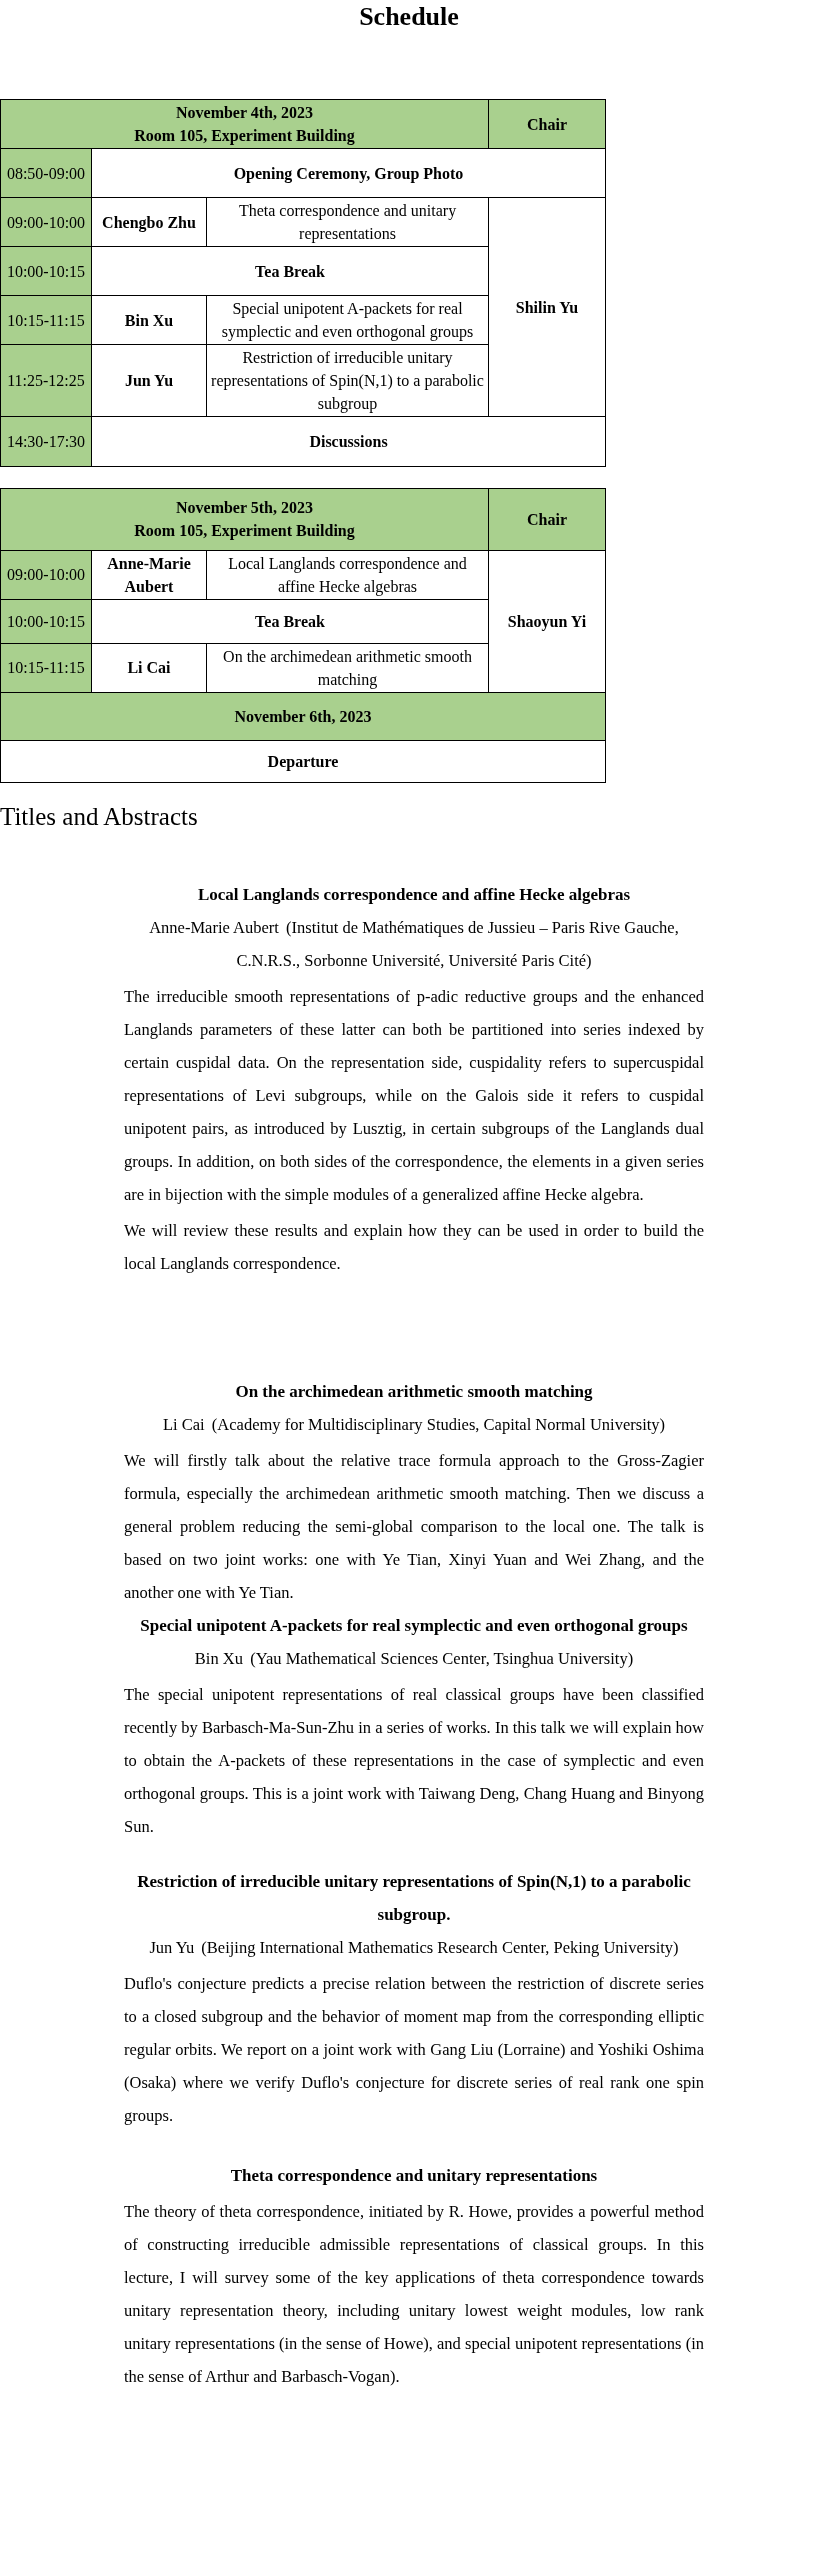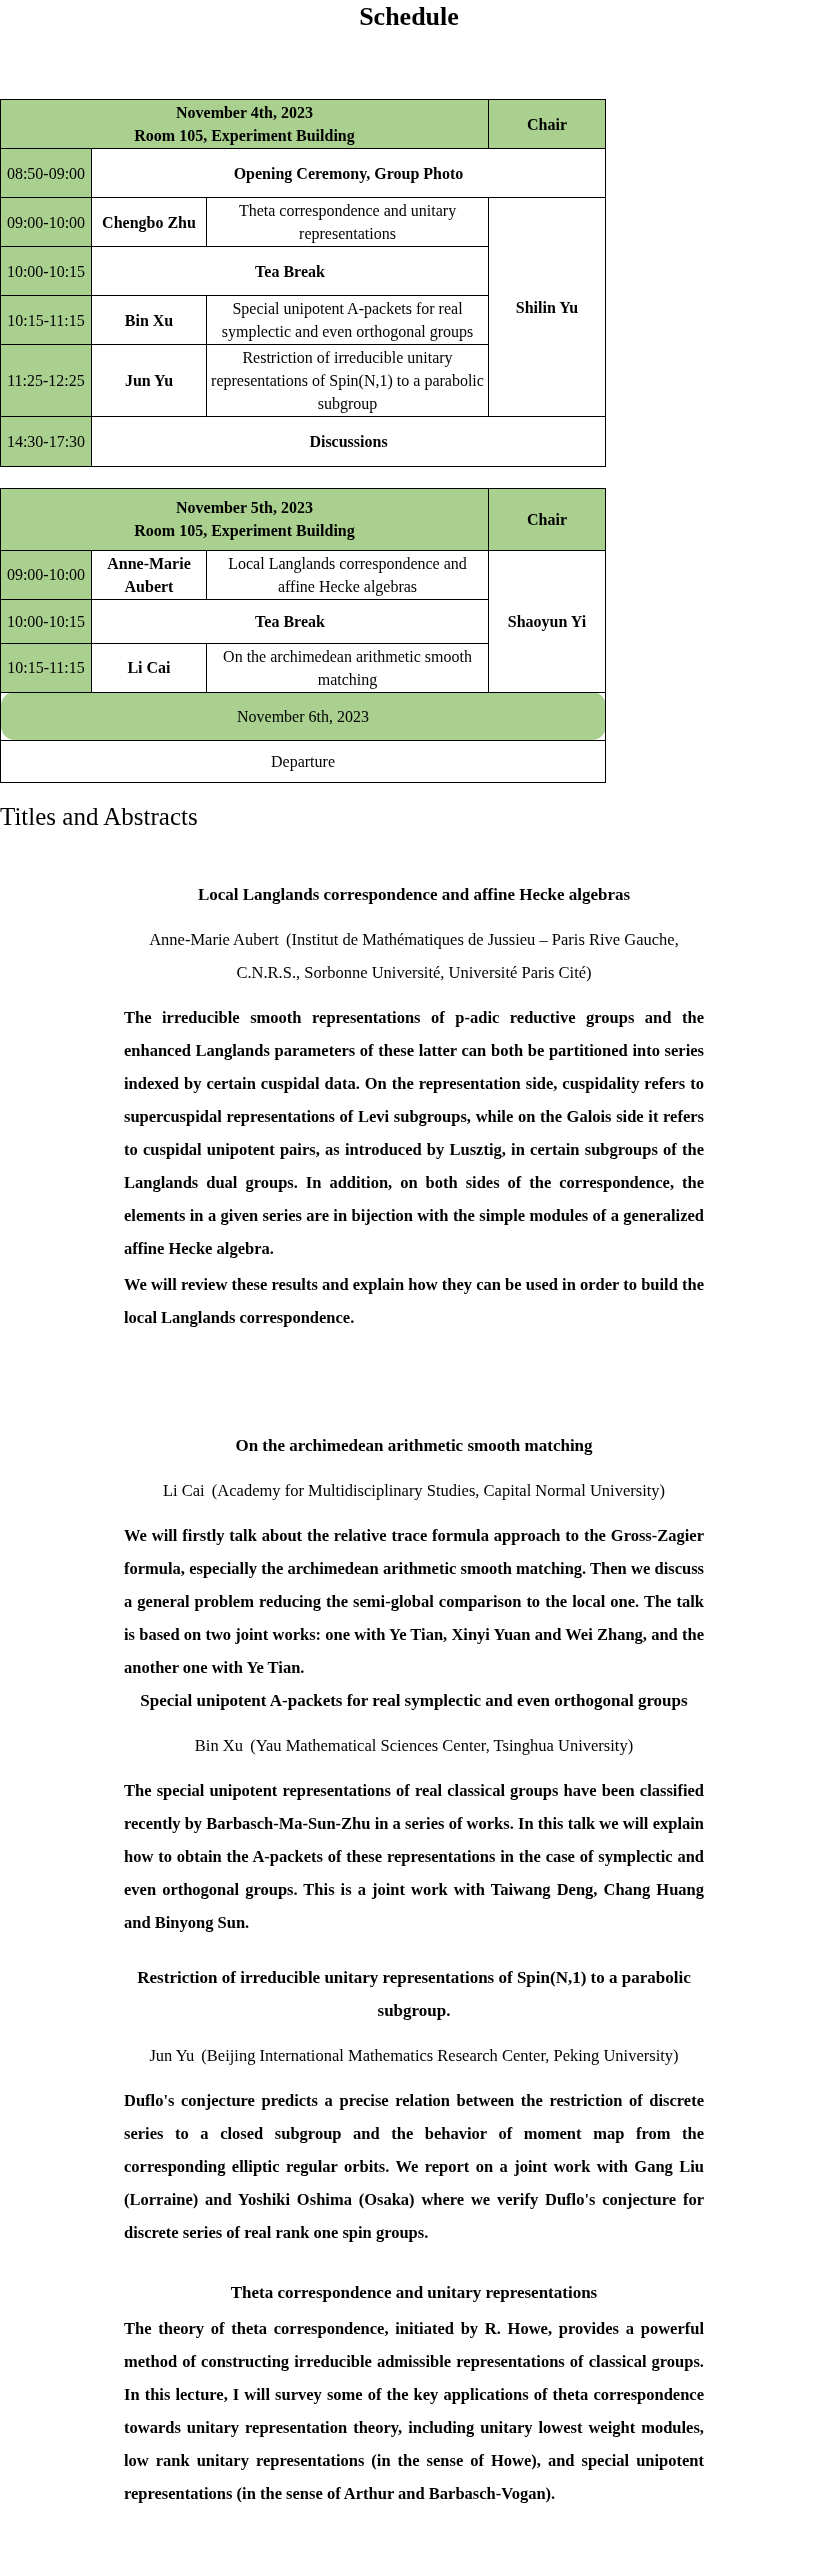--- a/index.html
+++ b/index.html
@@ -42,54 +42,54 @@
   }
   .tbl-1 { margin-top: 66px; }
   .tbl-2 { margin-top: 20.6px; }
   td.green { background: #a9d08e; }
   td.hdrcell { font-weight: bold; line-height: 24px; }
   td.time-cell { font-weight: normal; }
   td.speaker-cell { font-weight: bold; }
   td.event-cell { font-weight: bold; }
   td.chair-name-cell { font-weight: bold; }
   td.talk-cell { font-weight: normal; line-height: 23px; }
-  td.closing-cell { font-weight: normal; border-radius: 14px; }
+  td.closing-cell { font-weight: bold; }
   .doc-h2 {
     margin: 18.5px 0 0 0;
     font-size: 25px;
     line-height: 32px;
     font-weight: normal;
     text-align: left;
   }
   .abstracts {
     width: 580px;
     margin-left: 124px;
   }
   .abs-section { margin: 0; }
   .abs-title {
     margin: 0;
     font-size: 17px;
     line-height: 33px;
     font-weight: bold;
     text-align: center;
   }
   .abs-author {
-    margin: 12px;
+    margin: 0;
     font-size: 16.5px;
     line-height: 33px;
     text-align: center;
     font-weight: normal;
   }
   .abs-affil { margin-left: 7.2px; }
   .abs-body {
     margin: 3.1px 0 0 0;
     font-size: 16.5px;
     line-height: 33px;
     text-align: justify;
-    font-weight: bold;
+    font-weight: normal;
   }
   .mt-s1 { margin-top: 45px; }
   .mt-s2 { margin-top: 95px; }
   .mt-s3 { margin-top: 0; }
   .mt-s4 { margin-top: 21.6px; }
   .mt-s5 { margin-top: 27px; }
 </style>
 </head>
 <body>
 

